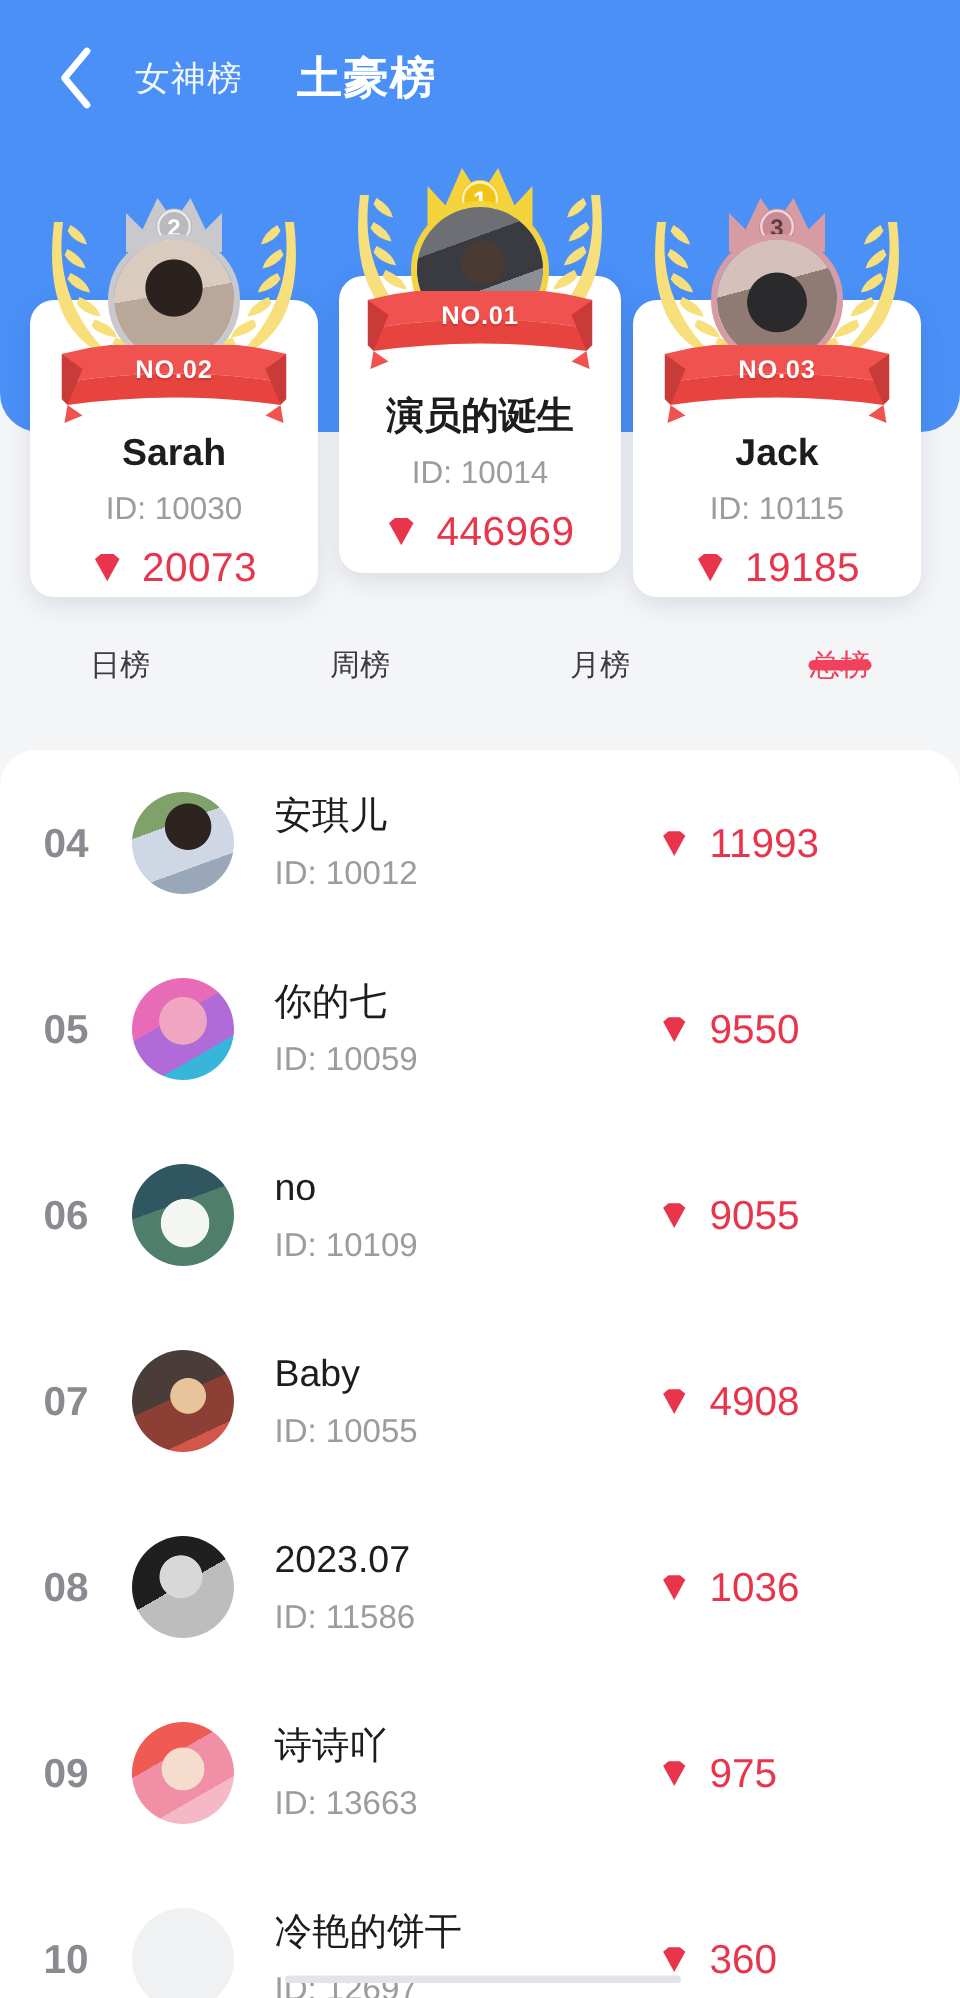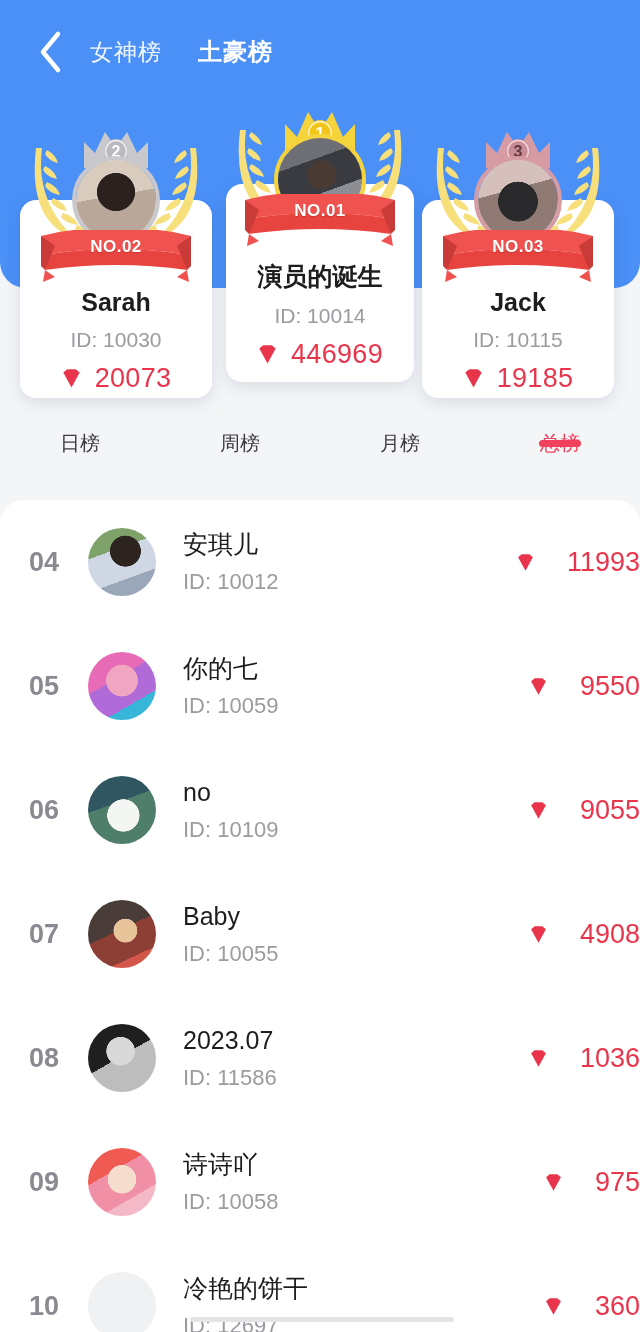--- a/index.html
+++ b/index.html
@@ -30,21 +30,21 @@
     width:64px; height:64px; margin-left:18px;
     display:flex; align-items:center; justify-content:center;
     cursor:pointer;
   }
   #back-btn svg{ display:block; }
   .nav-tab{
     color:#ffffff; cursor:pointer; white-space:nowrap;
     letter-spacing:1px;
   }
   #nav-goddess{ font-size:23px; margin-left:8px; opacity:.93; font-weight:400; }
-  #nav-tycoon{ font-size:24px; margin-left:36px; font-weight:700; }
+  #nav-tycoon{ font-size:30px; margin-left:36px; font-weight:700; }
 
   
   #podium{
     position:absolute; left:0; top:104px; width:640px; height:300px;
     z-index:4;
   }
   .podium-card{
     position:absolute;
     background:#ffffff;
     border-radius:16px;
@@ -158,22 +158,22 @@
   }
   .row-avatar{
     width:68px; height:68px; border-radius:50%;
     flex:none; overflow:hidden; background:#eceef1;
   }
   .row-info{ flex:1; margin-left:27px; }
   .r-name{ font-size:25px; color:#1d1d20; line-height:1.25; }
   .r-id{ font-size:22px; color:#9b9ba0; margin-top:9px; }
   .row-score{
     flex:none; width:200px;
-    display:flex; align-items:center; gap:32px;
-    justify-content:flex-end;
+    display:flex; align-items:center; gap:14px;
+    justify-content:flex-start;
   }
   .r-score{ font-size:27px; color:#e8354c; font-weight:400; }
 
   
   .av-a{ background:
       radial-gradient(circle at 55% 34%, #2d2420 0 26%, transparent 27%),
       linear-gradient(160deg,#7ea269 0 34%,#cfd6e4 34% 70%,#9aa7b8 70% 100%); }
   .av-b{ background:
       radial-gradient(circle at 50% 42%, #f0a6c0 0 30%, transparent 31%),
       linear-gradient(150deg,#e76bb6 0 40%,#b06bd8 40% 72%,#38b6d9 72% 100%); }
@@ -517,21 +517,21 @@
     </div>
   </div>
 
   <div class="rank-row">
     <div class="rank-num">09</div>
     <div class="row-avatar">
         <div class="ph av-f"></div>
       </div>
     <div class="row-info">
       <div class="r-name">诗诗吖</div>
-      <div class="r-id">ID: 10058</div>
+      <div class="r-id">ID: 13663</div>
     </div>
     <div class="row-score">
       <span>
           <svg class="gem" width="19" height="19" viewBox="0 0 20 20">
             <path d="M2.2 4.4 L6 1.3 H14 L17.8 4.4 L10 18.6 Z" fill="#e8354c"></path>
           </svg>
         </span>
       <span class="r-score">975</span>
     </div>
   </div>

